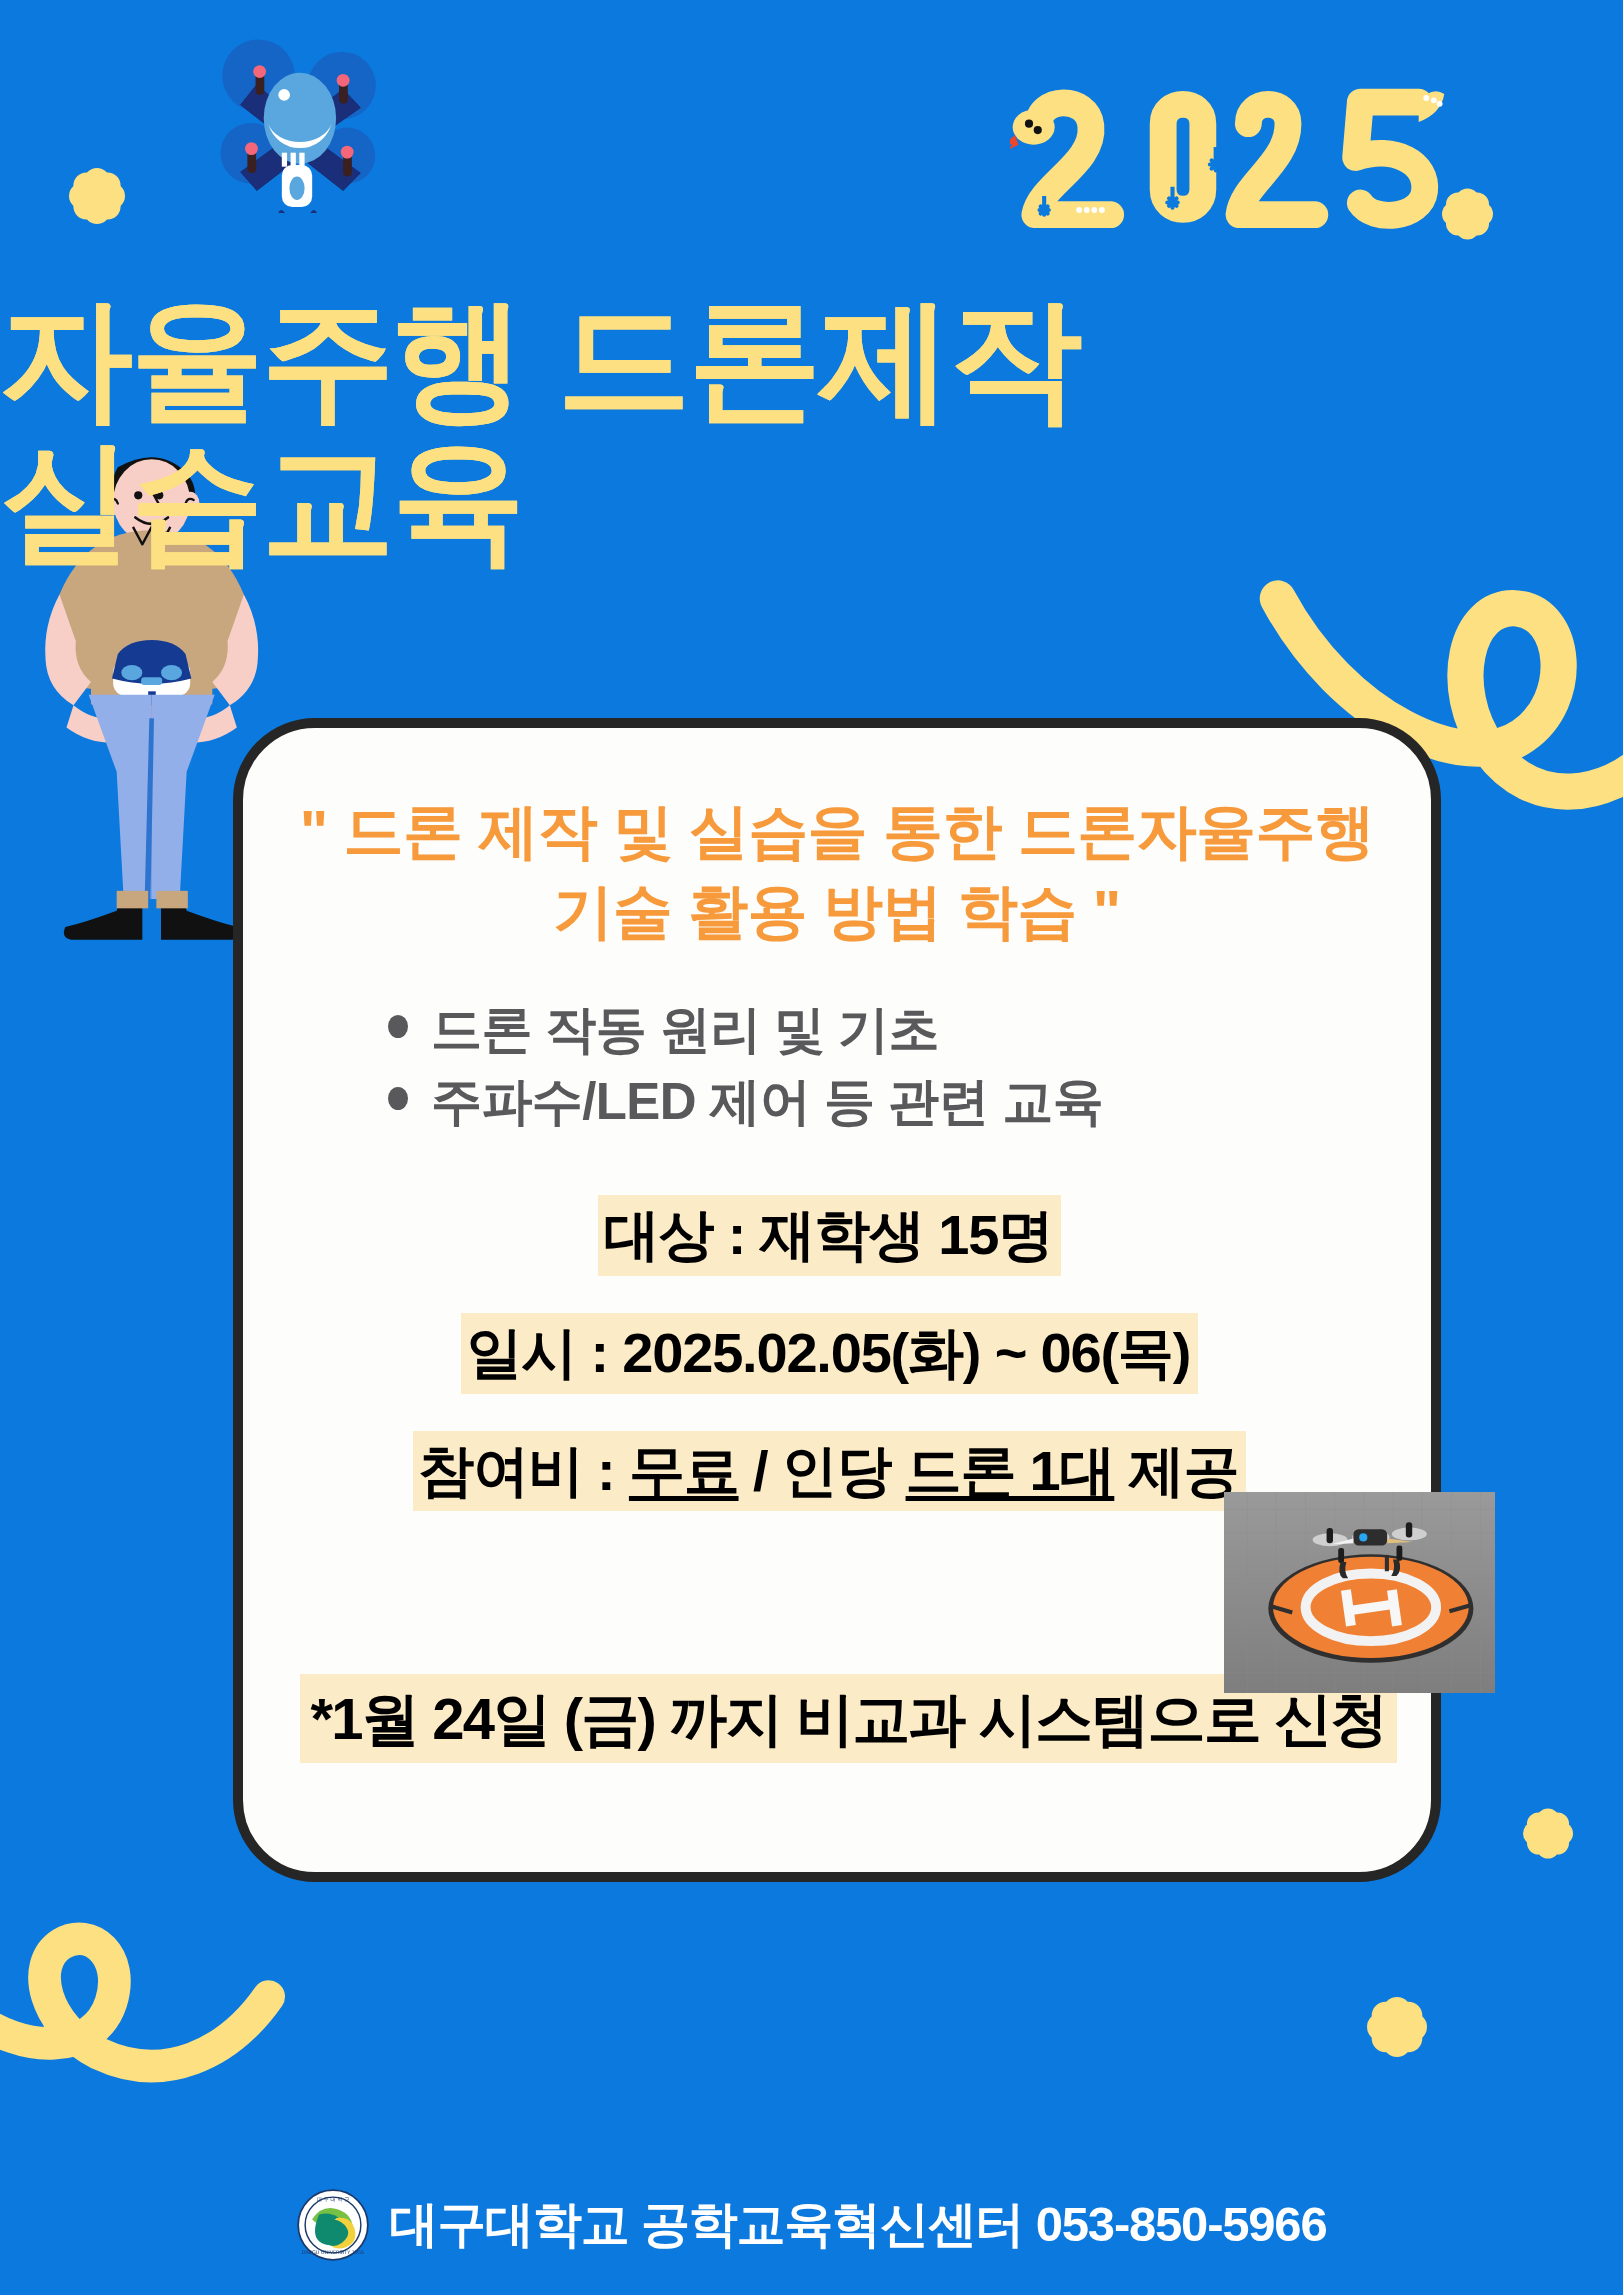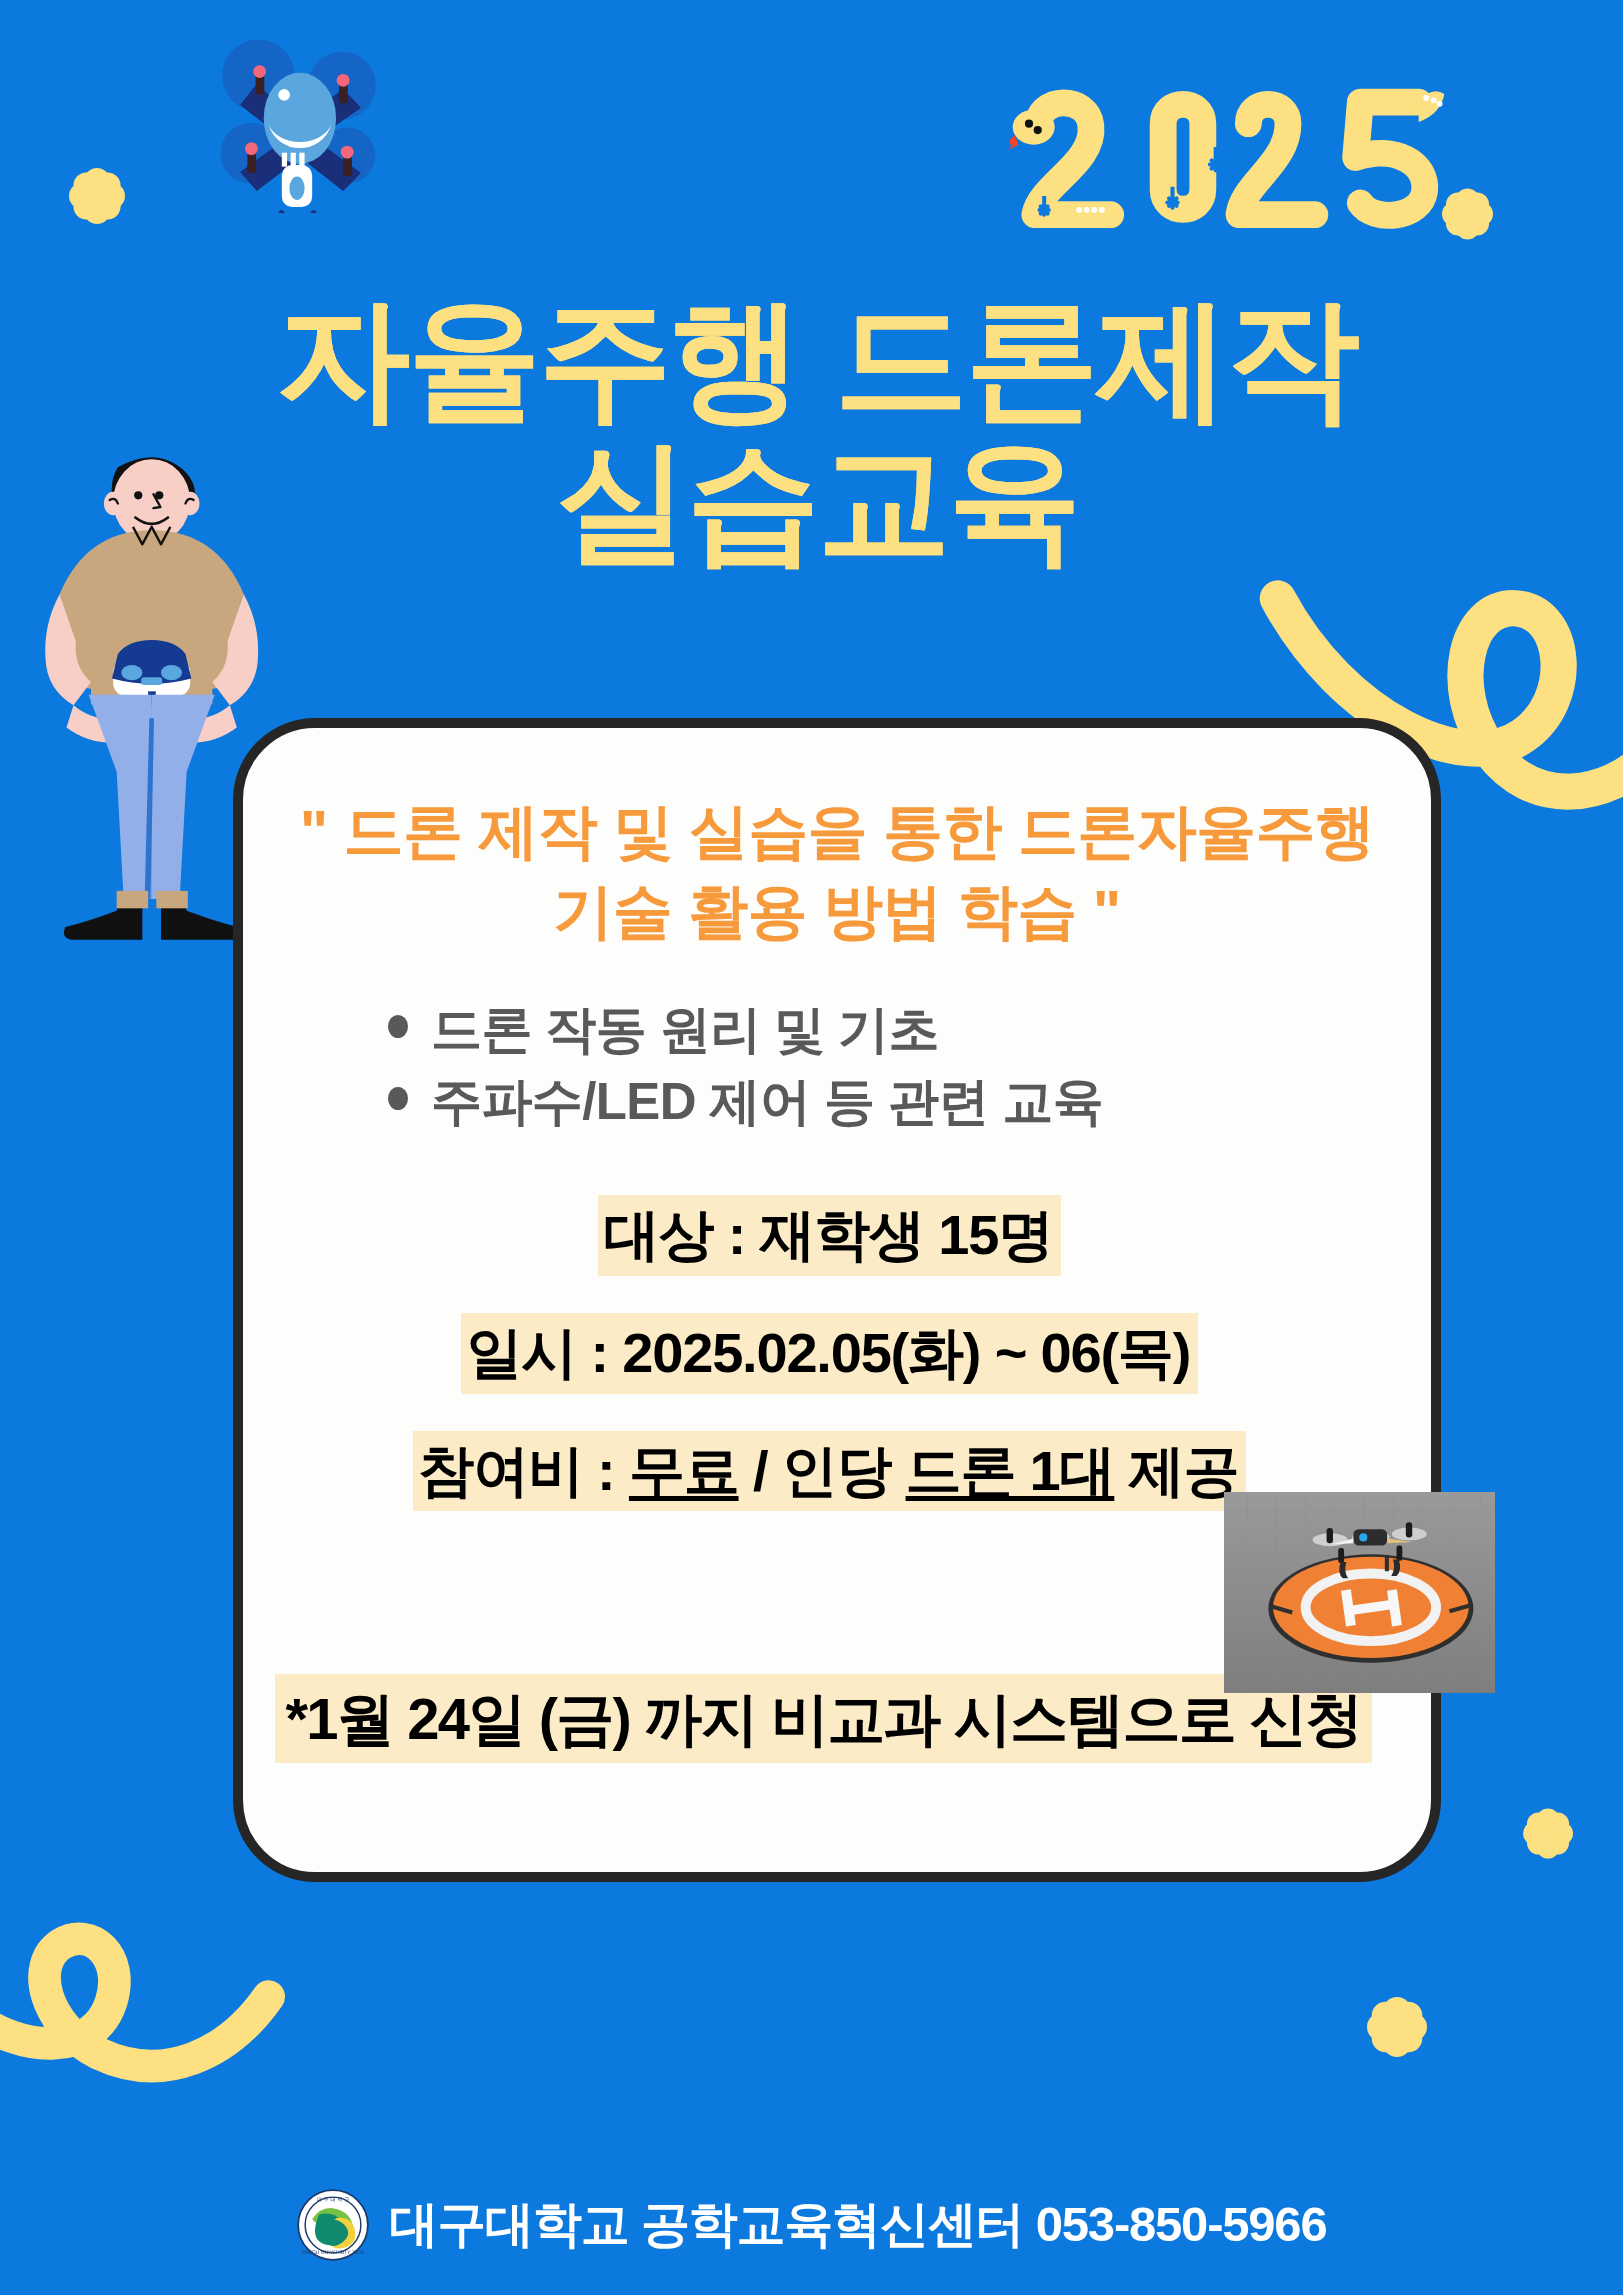--- a/index.html
+++ b/index.html
@@ -36,23 +36,22 @@
   #year-snake { position:absolute; left:1010px; top:70px; width:444px; height:175px; }
   #year-snake svg { width:100%; height:100%; display:block; }
 
   
   #person-illustration { position:absolute; left:35px; top:444px; width:245px; height:525px; }
   #person-illustration svg { width:100%; height:100%; display:block; }
 
   
   #headline {
     position:absolute; left:0; top:292px; width:1623px;
-    text-align:center; z-index:6;
+    text-align:left; z-index:6;
     pointer-events:none;
-    padding-left:12px;
   }
   #headline .hl {
     display:block;
     color:#FCE081;
     font-weight:900;
     font-size:133px;
     line-height:1.02;
     letter-spacing:-2.3px;
     font-family:"Liberation Sans","DejaVu Sans",sans-serif;
     text-shadow:0 0 0.6px #FCE081;
@@ -116,20 +115,21 @@
   #notice .hi {
     display:inline-block;
     background:#FBEBC6;
     color:#000;
     font-weight:900;
     font-size:58px;
     line-height:1.42;
     letter-spacing:-1.8px;
     padding:3.5px 10.5px;
     white-space:nowrap;
+    margin-left:25px;
   }
 
   
   #drone-photo {
     position:absolute; left:1224px; top:1492px;
     width:271px; height:201px;
     z-index:7;
     overflow:hidden;
     background:#8d8d8d;
   }

